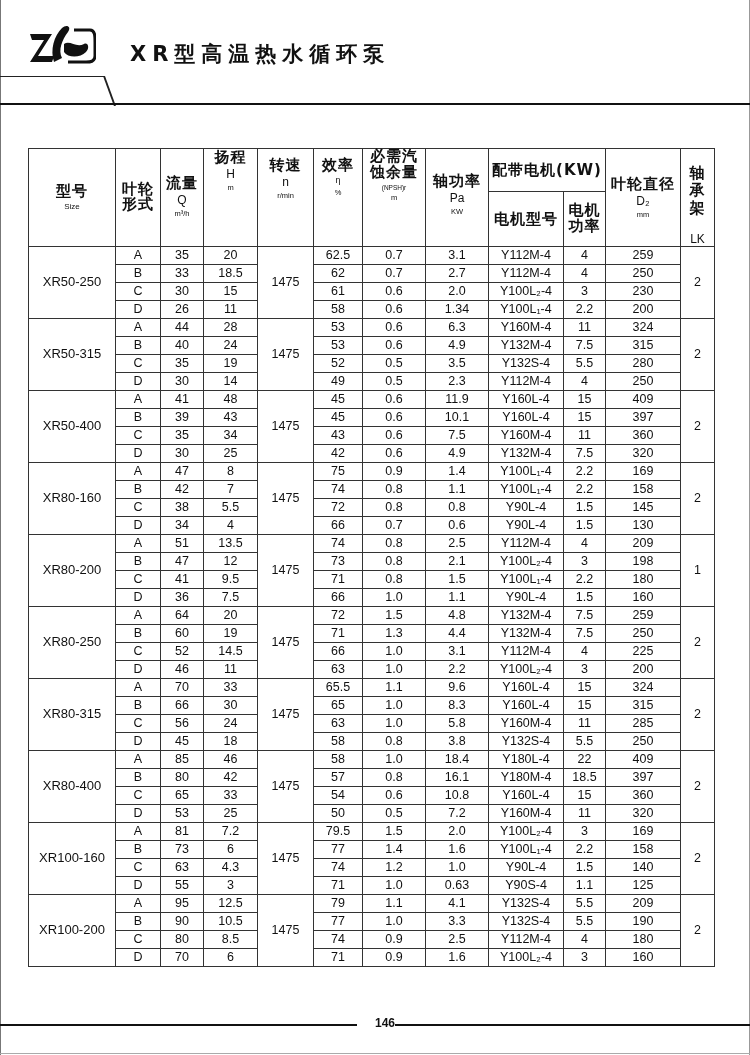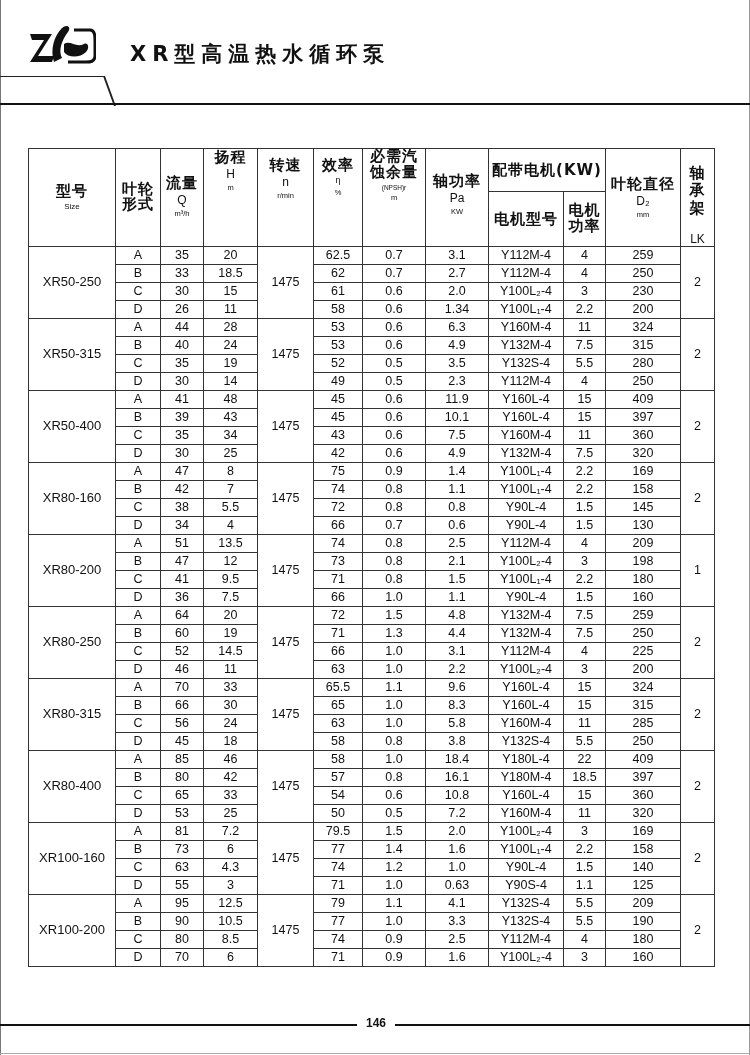--- a/index.html
+++ b/index.html
@@ -20,21 +20,21 @@
   table.spec td, table.spec th { border:1px solid #333; text-align:center; vertical-align:middle;
                padding:0; line-height:1.1; font-weight:normal; }
   table.spec tr.data td { height:17px; }
   .hcn { font-size:15px; font-weight:bold; font-family:"DejaVu Sans", sans-serif; letter-spacing:1px; }
   .hsym { font-size:12px; display:block; margin-top:2px; }
   .hunit { font-size:7.5px; display:block; margin-top:3px; }
   .size-cell { font-size:13px; }
 
   .footer-line-l { position:absolute; left:0; top:1024px; width:357px; height:2px; background:#111; }
   .footer-line-r { position:absolute; left:395px; top:1024px; width:355px; height:2px; background:#111; }
-  .page-num { position:absolute; left:357px; top:1016px; width:38px; text-align:center;
+  .page-num { position:absolute; left:357px; top:1016px; width:38px; text-align:right;
               font-size:12px; font-weight:bold; }
   .bottom-line { position:absolute; left:0; top:1053px; width:750px; height:1px; background:#aaa; }
 </style>
 </head>
 <body>
 
 <div class="frame-left"></div>
 <div class="frame-right"></div>
 
 <svg class="logo" viewBox="0 0 68 42">

